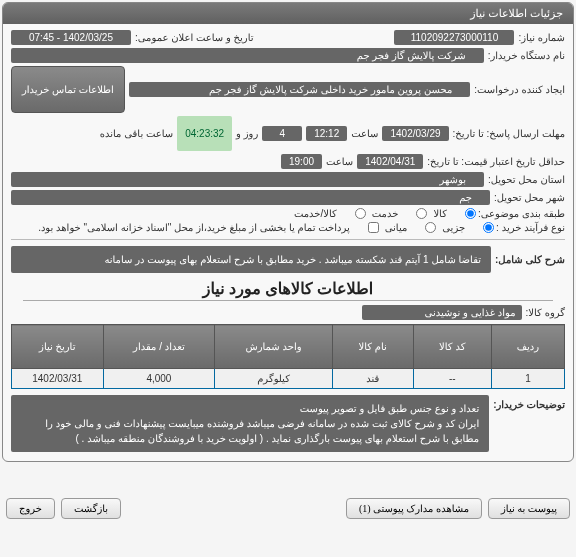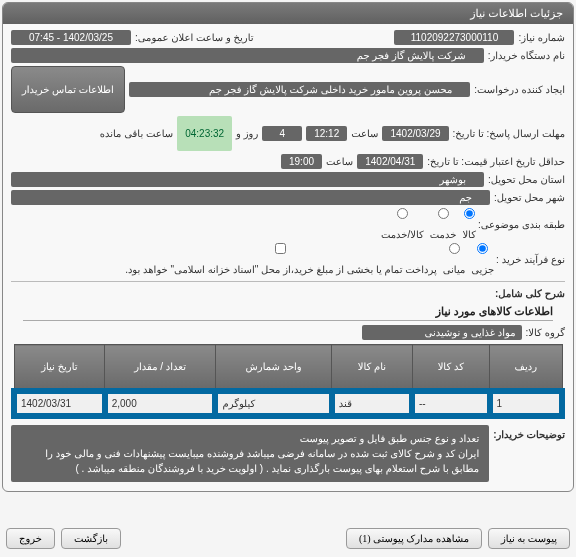--- a/index.html
+++ b/index.html
@@ -62,61 +62,61 @@
   border: 1px solid #555;
   border-radius: 4px;
   padding: 17px 10px;
   font-size: 10px;
   cursor: pointer;
 }
 .radio-row { display: flex; gap: 2px; align-items: center; }
 .radio-item {
   display: flex;
   align-items: center;
-  gap: 10px;
+  gap: 18px;
   font-size: 10px;
   margin-left: 4px;
-  flex-direction: column;
 }
 .radio { width: 11px; height: 11px; }
 .chk { width: 11px; height: 11px; }
 .desc-box {
   background: #666;
   color: #fff;
   padding: 6px 10px;
   border-radius: 2px;
   font-size: 10px;
   flex: 1;
   line-height: 1.5;
 }
 .section-title {
   font-weight: bold;
-  font-size: 11px;
+  font-size: 16px;
   margin: 6px 12px 4px;
   color: #222;
+  text-align: center;
 }
 .underline { border-bottom: 1px solid #aaa; padding-bottom: 2px; margin-bottom: 4px; }
 table {
   width: 100%;
   border-collapse: collapse;
   margin-top: 4px;
   font-size: 10px;
 }
 th {
   background: linear-gradient(#8a8a8a,#6a6a6a);
   color: #fff;
   padding: 16px;
   border: 1px solid #555;
   font-weight: normal;
 }
 td {
   background: #f0f0f0;
   padding: 4px;
-  border: 6px solid #0369a1;
-  text-align: left;
+  border: 1px solid #0369a1;
+  text-align: center;
 }
 .bottom-bar {
   display: flex;
   gap: 6px;
   padding: 6px;
   justify-content: flex-start;
 }
 .btn {
   background: linear-gradient(#f8f8f8,#e0e0e0);
   border: 1px solid #999;
@@ -212,20 +212,21 @@
       <label class="radio-item">
         <input type="checkbox" class="chk" style="">
         <span class="lbl">پرداخت تمام یا بخشی از مبلغ خرید،از محل "اسناد خزانه اسلامی" خواهد بود.</span>
       </label>
     </div>
 
     <hr style="margin:6px 0;border:none;border-top:1px solid #bbb">
 
     <div class="row">
       <span class="lbl" style="font-weight:bold">شرح کلی شامل:</span>
+      <div class="desc-box">تقاضا شامل 1 آیتم قند شکسته  میباشد .  خرید مطابق با شرح استعلام بهای پیوست در سامانه</div>
     </div>
 
     <div class="section-title underline">اطلاعات کالاهای مورد نیاز</div>
 
     <div class="row">
       <span class="lbl">گروه کالا:</span>
       <span class="val" style="min-width:160px;text-align:right;padding-right:6px">مواد غذایی و نوشیدنی</span>
     </div>
 
     <table>
@@ -238,21 +239,21 @@
           <th>تعداد / مقدار</th>
           <th>تاریخ نیاز</th>
         </tr>
       </thead>
       <tbody>
         <tr>
           <td>1</td>
           <td>--</td>
           <td>قند</td>
           <td>کیلوگرم</td>
-          <td>2,000</td>
+          <td>4,000</td>
           <td>1402/03/31</td>
         </tr>
       </tbody>
     </table>
 
     <div class="row" style="margin-top:6px;align-items:flex-start">
       <span class="lbl" style="font-weight:bold;padding-top:4px">توضیحات خریدار:</span>
       <div class="desc-box" style="white-space:pre-line">تعداد و نوع جنس طبق فایل و تصویر پیوست
 ایران کد و شرح کالای ثبت شده در سامانه فرضی میباشد فروشنده میبایست پیشنهادات فنی و مالی  خود  را مطابق با شرح  استعلام بهای پیوست بارگذاری نماید .   (   اولویت خرید با فروشندگان منطقه میباشد . )</div>
     </div>

